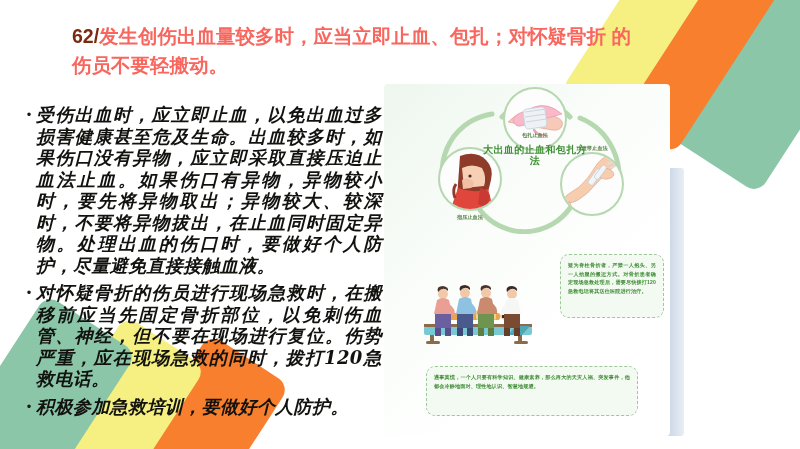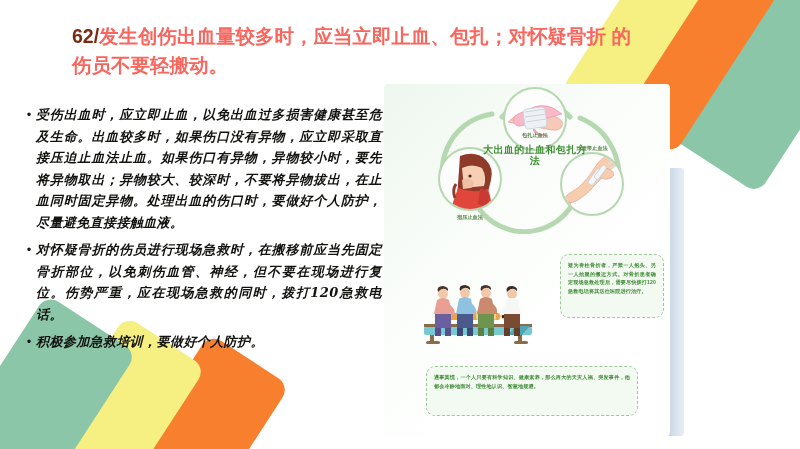--- a/index.html
+++ b/index.html
@@ -94,21 +94,21 @@
     width: 14px;
     flex: 0 0 14px;
     color: #1a1a1a;
     font-size: 13px;
     line-height: 21.5px;
     text-align: center;
   }
   .bullet-text {
     flex: 1 1 auto;
     font-family: "DejaVu Serif", "Liberation Serif", serif;
-    font-size: 13px;
+    font-size: 18px;
     line-height: 21.5px;
     color: #12120f;
     text-align: justify;
     letter-spacing: 0.4px;
     font-style: italic;
     font-weight: 600;
   }
 
   
   #info-card {

